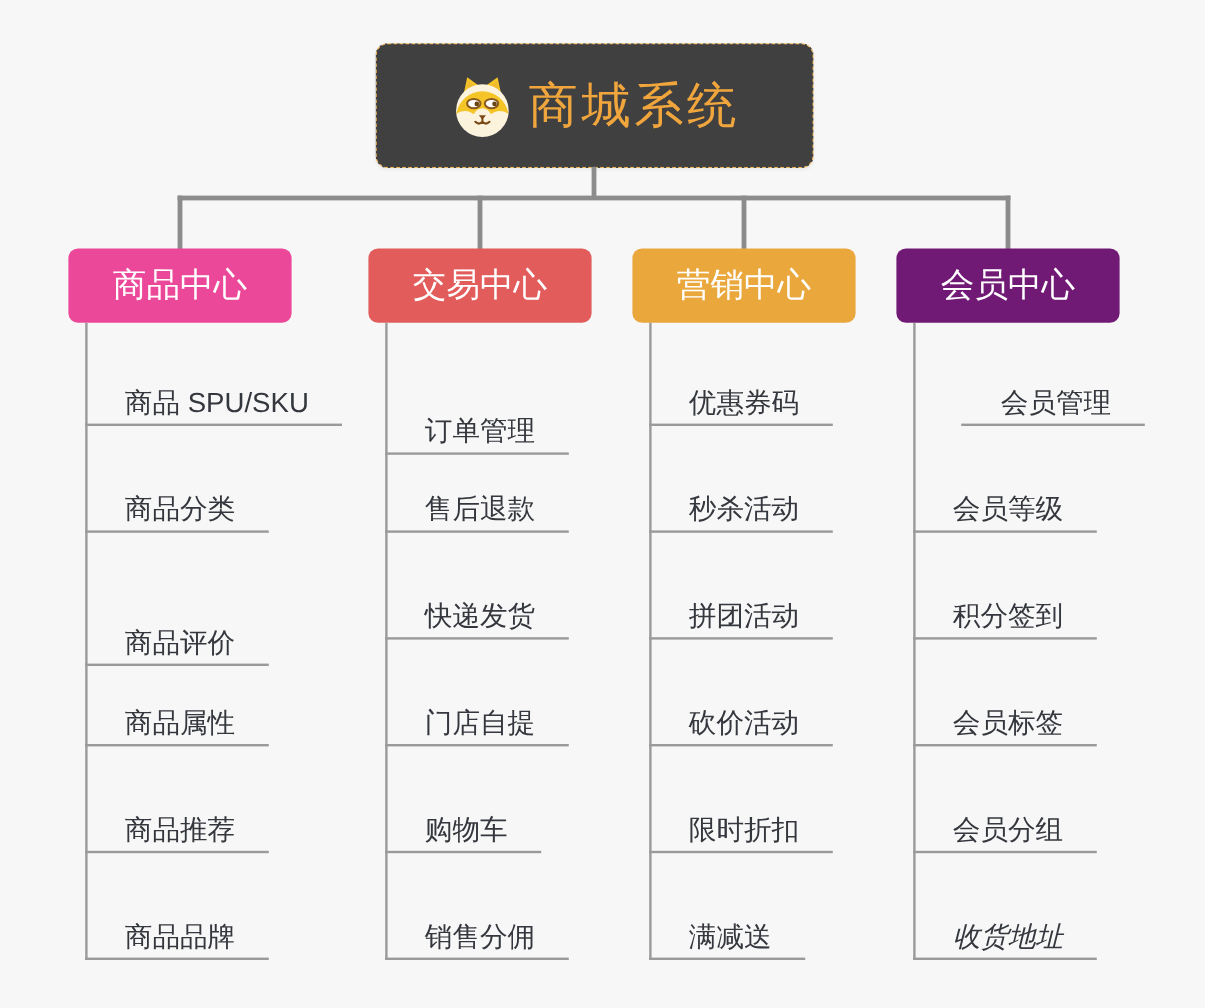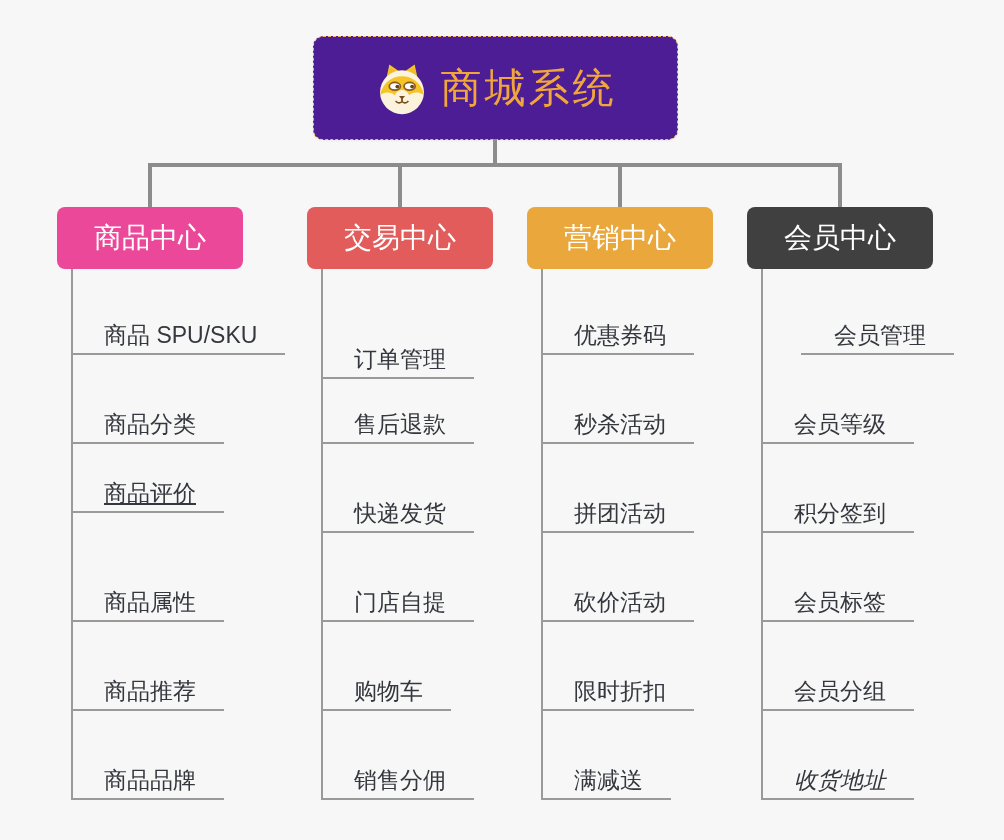--- a/index.html
+++ b/index.html
@@ -6,21 +6,21 @@
   .canvas{
     position:relative;
     width:1004px;height:840px;
     background:var(--bg,#F7F7F7);
     overflow:hidden;
     font-family:"Liberation Sans",sans-serif;
   }
   
   .root-node{
     position:absolute;left:313px;top:36px;width:365px;height:104px;
-    background:#4c1d95;
+    background:#404040;
     border:1px dashed var(--root-border,#F2BA5E);
     border-radius:10px;
     box-shadow:0 1px 3px rgba(0,0,0,0.05);
     display:flex;align-items:center;justify-content:center;gap:12px;
     box-sizing:border-box;
   }
   .root-title{
     font-size:41px;
     letter-spacing:3px;
     color:var(--root-accent,#F0A63C);
@@ -78,21 +78,21 @@
   </div>
 
   <div class="conn v" style="left:493px;top:139px;height:26px;"></div>
   <div class="conn h" style="left:148px;top:163px;width:694px;"></div>
 
 <div class="conn v" style="left: 148px; top: 163px; height: 45px;"></div>
     <div class="branch-box" style="left: 57px; background: #ec4899;">商品中心</div>
     <div class="col-line" style="left: 71px;"></div>
     <div class="leaf-item" style="left: 71px; top: 319px;">商品 SPU/SKU</div>
     <div class="leaf-item" style="left: 71px; top: 408px;">商品分类</div>
-    <div class="leaf-item" style="left: 71px; top: 477px; text-decoration: underline;">商品评价</div>
+    <div class="leaf-item" style="left: 71px; top: 519px;">商品评价</div>
     <div class="leaf-item" style="left: 71px; top: 586px;">商品属性</div>
     <div class="leaf-item" style="left: 71px; top: 675px;">商品推荐</div>
     <div class="leaf-item" style="left: 71px; top: 764px;">商品品牌</div>
     <div class="conn v" style="left: 398px; top: 163px; height: 45px;"></div>
     <div class="branch-box" style="left: 307px; background: rgb(226, 92, 91);">交易中心</div>
     <div class="col-line" style="left: 321px;"></div>
     <div class="leaf-item" style="left: 321px; top: 319px; margin-top: 24px;">订单管理</div>
     <div class="leaf-item" style="left: 321px; top: 408px;">售后退款</div>
     <div class="leaf-item" style="left: 321px; top: 497px;">快递发货</div>
     <div class="leaf-item" style="left: 321px; top: 586px;">门店自提</div>
@@ -101,21 +101,21 @@
     <div class="conn v" style="left: 618px; top: 163px; height: 45px;"></div>
     <div class="branch-box" style="left: 527px; background: rgb(233, 167, 60);">营销中心</div>
     <div class="col-line" style="left: 541px;"></div>
     <div class="leaf-item" style="left: 541px; top: 319px;">优惠券码</div>
     <div class="leaf-item" style="left: 541px; top: 408px;">秒杀活动</div>
     <div class="leaf-item" style="left: 541px; top: 497px;">拼团活动</div>
     <div class="leaf-item" style="left: 541px; top: 586px;">砍价活动</div>
     <div class="leaf-item" style="left: 541px; top: 675px;">限时折扣</div>
     <div class="leaf-item" style="left: 541px; top: 764px;">满减送</div>
     <div class="conn v" style="left: 838px; top: 163px; height: 45px;"></div>
-    <div class="branch-box" style="left: 747px; background: #404040;">会员中心</div>
+    <div class="branch-box" style="left: 747px; background: #701a75;">会员中心</div>
     <div class="col-line" style="left: 761px;"></div>
     <div class="leaf-item" style="left: 801px; top: 319px;">会员管理</div>
     <div class="leaf-item" style="left: 761px; top: 408px;">会员等级</div>
     <div class="leaf-item" style="left: 761px; top: 497px;">积分签到</div>
     <div class="leaf-item" style="left: 761px; top: 586px;">会员标签</div>
     <div class="leaf-item" style="left: 761px; top: 675px;">会员分组</div>
     <div class="leaf-item" style="left: 761px; top: 764px; font-style: italic;">收货地址</div>
   </div>
 
 </body></html>

